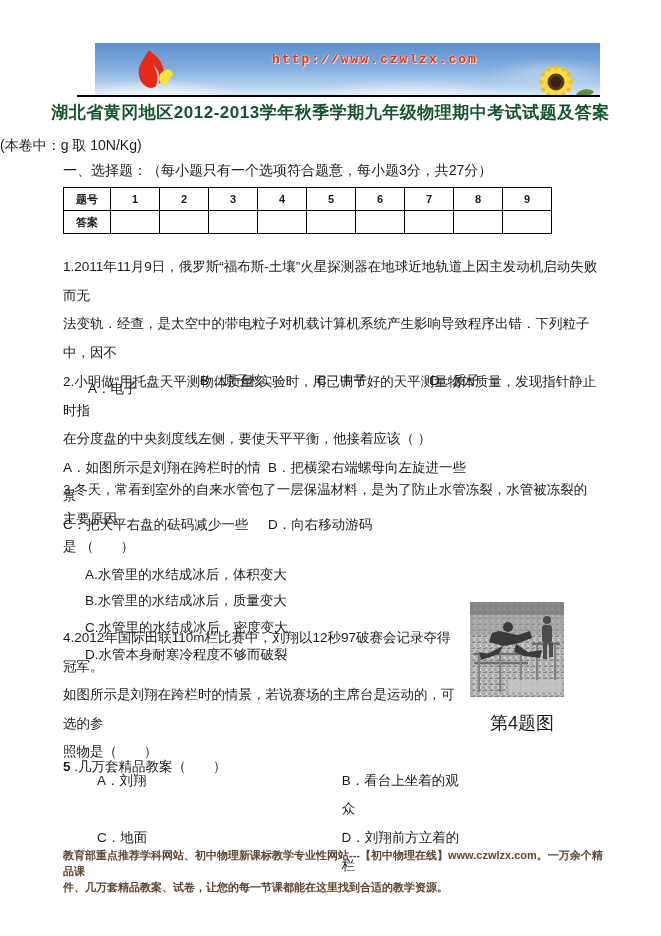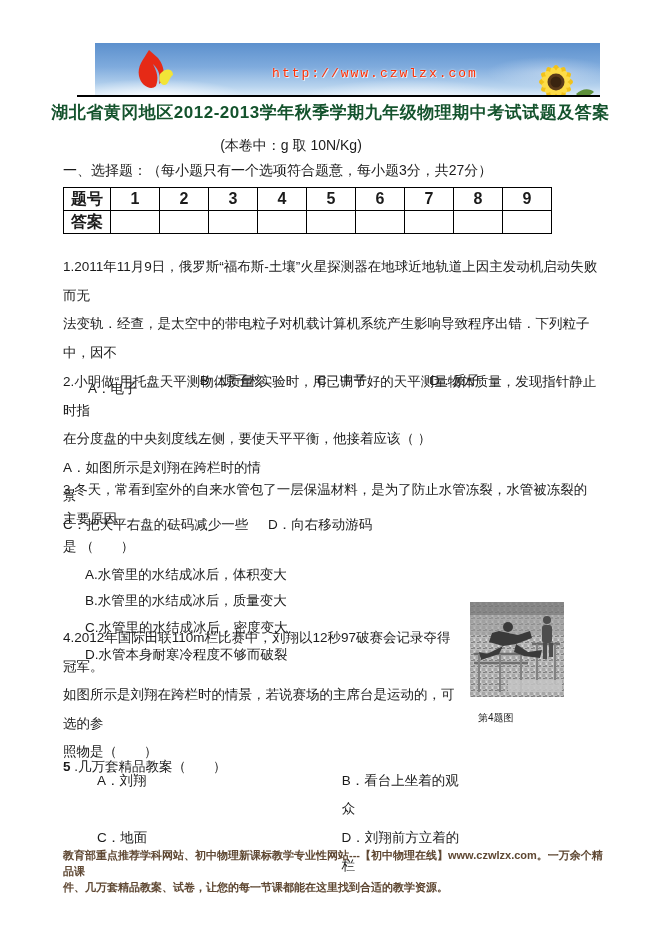--- a/index.html
+++ b/index.html
@@ -20,41 +20,41 @@
       radial-gradient(ellipse 90px 22px at 90% 55%, rgba(255,255,255,.35), rgba(255,255,255,0) 70%),
       linear-gradient(180deg,#5c90cd 0%,#7fabdd 45%,#b7d3ee 82%,#dcebf9 100%);
   }
   .banner-logo { position:absolute; left:38px; top:5px; }
   .banner-text { position:absolute; left:110px; top:7px; width:340px; text-align:center; }
   .banner-title {
     font-size:16px; font-weight:bold; color:#ffffff; letter-spacing:1px;
     text-shadow:1px 1px 0 #1a1a1a,-1px -1px 0 #1a1a1a,1px -1px 0 #1a1a1a,-1px 1px 0 #1a1a1a,2px 2px 2px rgba(0,0,0,.5);
   }
   .banner-url {
-    margin-top:16px; font-size:13px; font-weight:normal; letter-spacing:2px;
+    margin-top:2px; font-size:13px; font-weight:bold; letter-spacing:2px;
     color:#ff2d00; text-shadow:0 0 2px rgba(255,255,255,.95),1px 1px 0 rgba(255,255,255,.7);
     font-family:"Liberation Mono","DejaVu Sans Mono",monospace;
   }
   .banner-sunflower { position:absolute; right:4px; bottom:-8px; }
 
   .divider { position:absolute; left:77px; top:95px; width:523px; height:2px; background:#000; }
 
   
   .doc-title {
     position:absolute; left:40px; top:101px; width:581px; text-align:center;
     font-size:17px; font-weight:bold; color:#14532d; letter-spacing:.5px;
   }
-  .doc-subtitle { position:absolute; left:0; top:137px; width:582px; text-align:center; font-size:14px; }
+  .doc-subtitle { position:absolute; left:0; top:137px; width:582px; font-size:14px; }
   .section-heading { position:absolute; left:63px; top:162px; font-size:14px;text-align:center; }
 
   
   .answer-table { position:absolute; left:63px; top:187px; border-collapse:collapse; table-layout:fixed; }
   .answer-table td {
     border:1.7px solid #000; height:23px; text-align:center; vertical-align:middle;
-    font-size:16px; font-weight:bold;
+    font-size:11px; font-weight:bold;
   }
   .answer-table td.lbl { width:47px; }
   .answer-table td.num { width:49px; }
 
   
   .q { position:absolute; left:63px; width:537px; font-size:13.5px; line-height:28.5px; }
   #q1 { top:253px; }
   #q2 { top:368px; }
   #q3 { top:476px; }
   #q4 { top:624px; width:400px; }
@@ -65,21 +65,21 @@
   #q1 .optrow .o0 { width:112px;margin-top:8px; } #q1 .optrow .o1 { width:117px; } #q1 .optrow .o2 { width:113px; }
   #q2 .optrow .o0 { width:205px; }
   #q3 .opt { padding-left:22px; line-height:26.8px; }
   #q4 .optrow { padding-left:34px;gap:36px; }
   #q4 .optrow .o0 { width:225px; }
 
   .qnum-bold { font-weight:bold; }
 
   
   .figure { position:absolute; left:470px; top:602px; width:94px; height:95px; }
-  .figure-caption { position:absolute; left:478px; top:711px; width:80px; font-size:10px; }
+  .figure-caption { position:absolute; left:490px; top:711px; width:80px; font-size:18px; }
 
   
   .footer {
     position:absolute; left:63px; top:847px; width:542px;
     font-size:11px; line-height:16px; font-weight:bold; color:#5e4732;
   }
 </style>
 </head>
 <body>
 
@@ -164,20 +164,21 @@
     <span class="o2">C．中子</span>
     <span class="o3">D．质子</span>
   </div>
 </div>
 
 <div class="q" id="q2">
   <div>2.小明做“用托盘天平测物体质量”实验时，用已调节好的天平测量物体质量，发现指针静止时指</div>
   <div>在分度盘的中央刻度线左侧，要使天平平衡，他接着应该（ ）</div>
   <div class="optrow">
     <span class="o0">A．如图所示是刘翔在跨栏时的情景</span>
+    <span class="o1">B．把横梁右端螺母向左旋进一些</span>
   </div>
   <div class="optrow">
     <span class="o0">C．把天平右盘的砝码减少一些</span>
     <span class="o1">D．向右移动游码</span>
   </div>
 </div>
 
 <div class="q" id="q3">
   <div>3.冬天，常看到室外的自来水管包了一层保温材料，是为了防止水管冻裂，水管被冻裂的主要原因</div>
   <div>是 （　　）</div>

